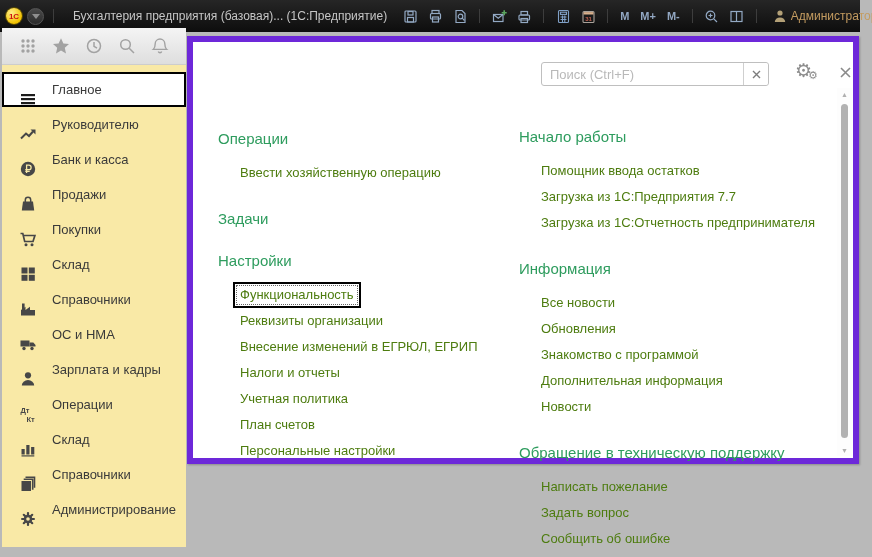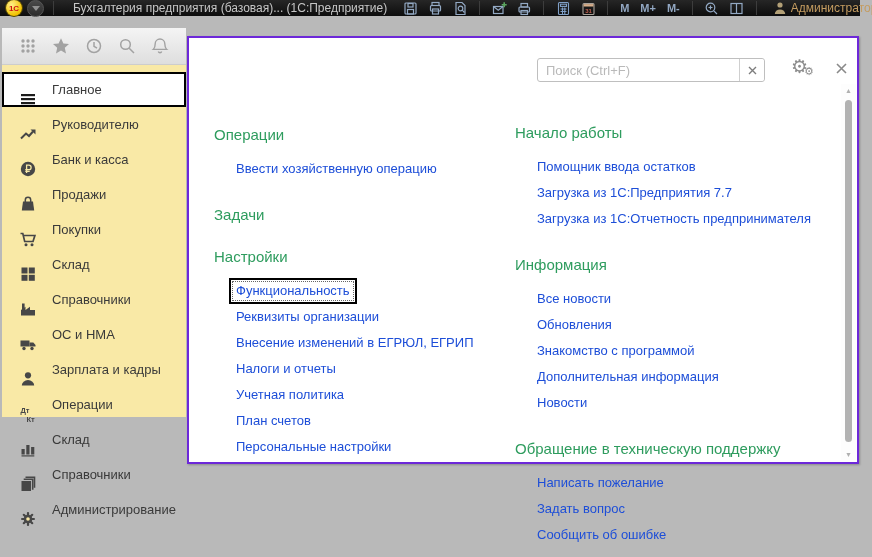--- a/index.html
+++ b/index.html
@@ -6,21 +6,21 @@
   body{
     width:872px;height:557px;position:relative;overflow:hidden;
     background:#b9b9b9;
     font-family:"Liberation Sans","DejaVu Sans",sans-serif;
     -webkit-font-smoothing:antialiased;
   }
   
   .titlebar{
     position:absolute;left:0;top:0;right:12px;height:16px;
     background:linear-gradient(#262626,#0d0d0d);
-    display:flex;align-items:center;padding:0 6px;gap:5px;
+    display:flex;align-items:center;padding:8px 6px;gap:5px;
   }
   .logo{
     width:16px;height:16px;border-radius:50%;flex:0 0 auto;
     background:radial-gradient(circle at 35% 30%,#ffef8a,#f2c200 70%);
     color:#cc1111;font-size:8px;font-weight:bold;
     display:flex;align-items:center;justify-content:center;
     box-shadow:0 0 0 1px #5a4a00;
   }
   .sysmenu{
     width:15px;height:15px;border-radius:50%;flex:0 0 auto;
@@ -34,21 +34,21 @@
     width:20px;height:18px;display:flex;align-items:center;justify-content:center;
     flex:0 0 auto;cursor:pointer;border-radius:2px;
   }
   .tb-btn svg{display:block;}
   .tb-mem{color:#92a7c2;font-size:11px;font-weight:bold;width:auto;padding:0 3px;letter-spacing:0;}
   .user-chip{display:flex;align-items:center;gap:4px;margin-left:8px;flex:0 0 auto;cursor:pointer;}
   .user-name{color:#c49c60;font-size:12px;white-space:nowrap;}
   .right-cluster{margin-left:auto;display:flex;align-items:center;gap:4px;}
   
   .sidebar{
-    position:absolute;left:2px;top:28px;width:184px;height:389px;
+    position:absolute;left:2px;top:28px;width:184px;height:519px;
     background:#f9e9a6;
   }
   .side-toolbar{
     height:36px;background:linear-gradient(#f4f4f4,#dedede);
     border-bottom:1px solid #cdcdcd;
     display:flex;align-items:center;justify-content:space-around;padding:0 10px;
   }
   .side-tool{width:24px;height:24px;display:flex;align-items:center;justify-content:center;cursor:pointer;}
   .side-items{padding-top:7px;}
   .side-item{
@@ -56,21 +56,21 @@
     padding-left:17px;gap:15px;cursor:pointer;
   }
   .side-item .lab{font-size:13px;color:#3a3a3a;}
   .side-item.selected{
     background:#fff;border:2px solid #000;padding-left:15px;
   }
   .ic18{width:18px;height:18px;flex:0 0 auto;display:flex;align-items:center;justify-content:center;margin-top:19px;}
   
   .panel{
     position:absolute;left:187px;top:36px;width:672px;height:428px;
-    background:#fff;border:2px solid #6d28d9;box-sizing:border-box;
+    background:#fff;border:6px solid #6d28d9;box-sizing:border-box;
     box-shadow:1px 1px 2px rgba(0,0,0,0.25);
   }
   .search-wrap{
     position:absolute;left:348px;top:20px;width:228px;height:24px;
     border:1px solid #bfbfbf;border-radius:3px;box-sizing:border-box;
     display:flex;align-items:stretch;background:#fff;
   }
   .search-input{
     flex:1;border:none;outline:none;padding:0 8px;font-size:13px;
     font-family:inherit;color:#444;background:transparent;min-width:0;
@@ -99,21 +99,21 @@
   
   .col{position:absolute;}
   .col-left{left:25px;top:88px;width:295px;}
   .col-right{left:326px;top:86px;width:335px;}
   .section{margin-bottom:24px;}
   .sec-title{
     color:#2e9c5e;font-size:15px;font-weight:normal;margin:0 0 12px 0;
     line-height:18px;cursor:pointer;
   }
   .link{
-    margin-left:22px;height:26px;line-height:26px;font-size:13px;color:#1d4ed8;
+    margin-left:22px;height:26px;line-height:26px;font-size:13px;color:#4d7c0f;
     cursor:pointer;width:fit-content;white-space:nowrap;
   }
   .link.focused{
     margin-left:15px;height:20px;line-height:20px;padding:1px 5px;
     border:2px solid #000;outline:1px dotted #666;outline-offset:-4px;
   }
 </style>
 </head>
 <body>
 

